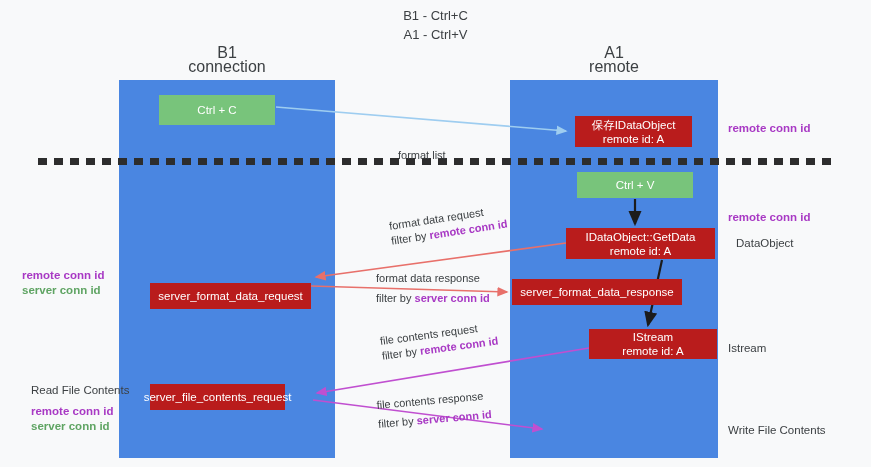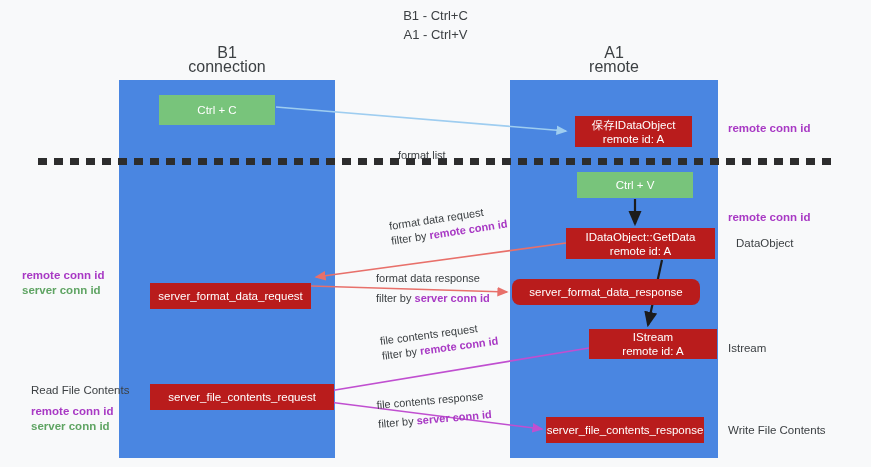--- a/index.html
+++ b/index.html
@@ -36,23 +36,23 @@
     color:#ffffff;font-size:11.5px;line-height:14px;text-align:center;box-sizing:border-box;
   }
   .box.green{background:#78c47b;}
   .box.orange{background:#b91c1c;}
 
   #box-ctrlc{left:159px;top:95px;width:116px;height:30px;}
   #box-save-dataobject{left:575px;top:116px;width:117px;height:31px;}
   #box-ctrlv{left:577px;top:172px;width:116px;height:26px;}
   #box-getdata{left:566px;top:228px;width:149px;height:31px;}
   #box-sfdreq{left:150px;top:267px;width:161px;height:26px;margin-top:16px;}
-  #box-sfdresp{left:512px;top:279px;width:188px;height:26px;border-radius:8px;}
+  #box-sfdresp{left:512px;top:279px;width:170px;height:26px;}
   #box-istream{left:589px;top:329px;width:128px;height:30px;}
-  #box-sfcreq{left:150px;top:384px;width:184px;height:26px;}
+  #box-sfcreq{left:150px;top:384px;width:135px;height:26px;}
   #box-sfcresp{left:546px;top:417px;width:158px;height:26px;}
 
   .sidelabel{position:absolute;font-size:11.5px;line-height:15px;}
   .sidelabel .purple{color:#a839c4;font-weight:bold;}
   .sidelabel .green{color:#5fa463;font-weight:bold;}
   .sidelabel .plain{color:#3c4043;}
 
   #lbl-remote-1{left:728px;top:121px;}
   #lbl-remote-2{left:728px;top:210px;}
   #lbl-dataobject{left:728px;top:236px;margin-left:8px;}
@@ -148,23 +148,20 @@
 
   <div class="box orange" id="box-istream">
     <span>IStream</span>
     <span>remote id: A</span>
   </div>
 
   <div class="box orange" id="box-sfcreq">
     <span>server_file_contents_request</span>
   </div>
 
-  <div class="box orange" id="box-sfcresp">
-    <span>server_file_contents_response</span>
-  </div>
 
   <div class="wirelabel" id="wl-format-list">
     <span class="plain">format list</span>
   </div>
 
   <div class="wirelabel" id="wl-fdreq">
     <div><span class="plain">format data request</span></div>
     <div>
       <span class="plain">filter by </span><span class="purple">remote conn id</span>
     </div>

